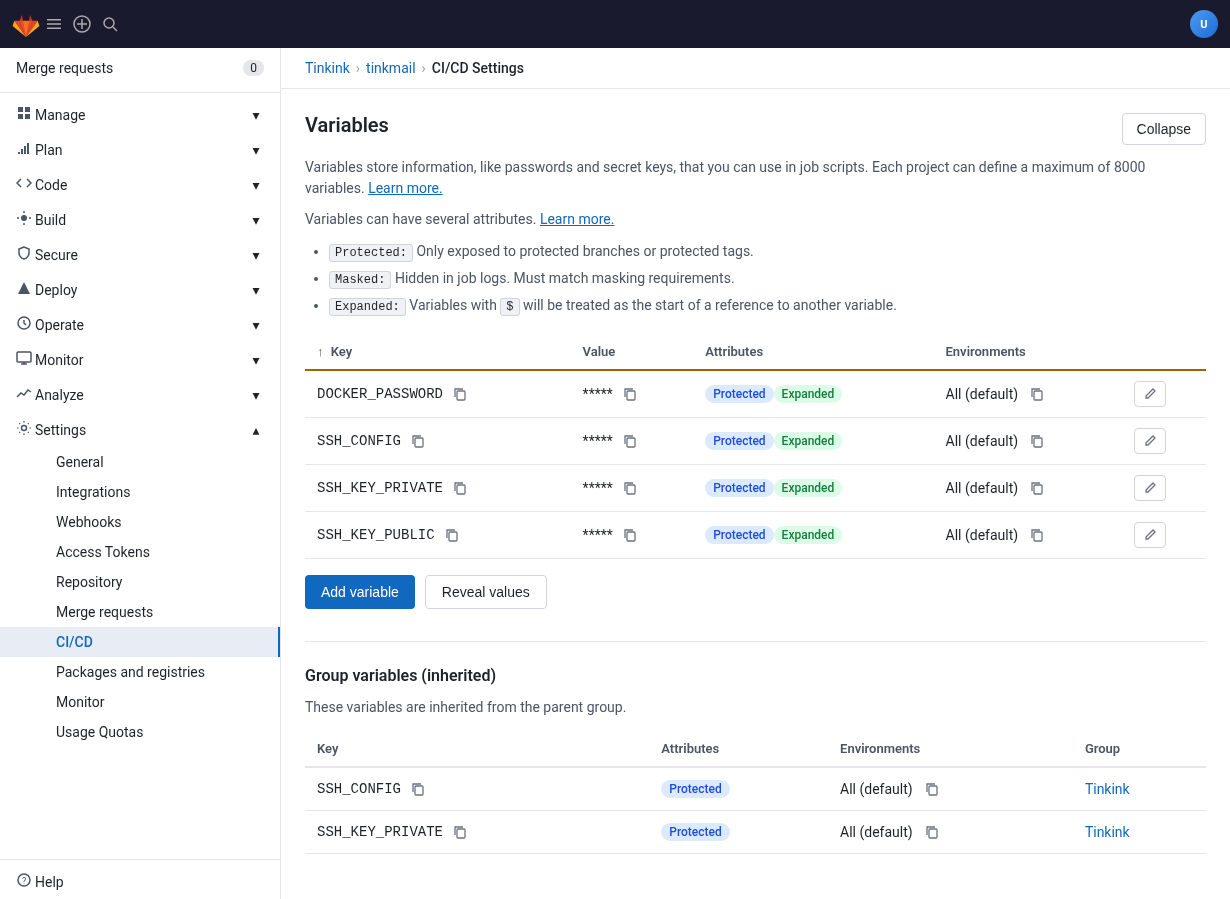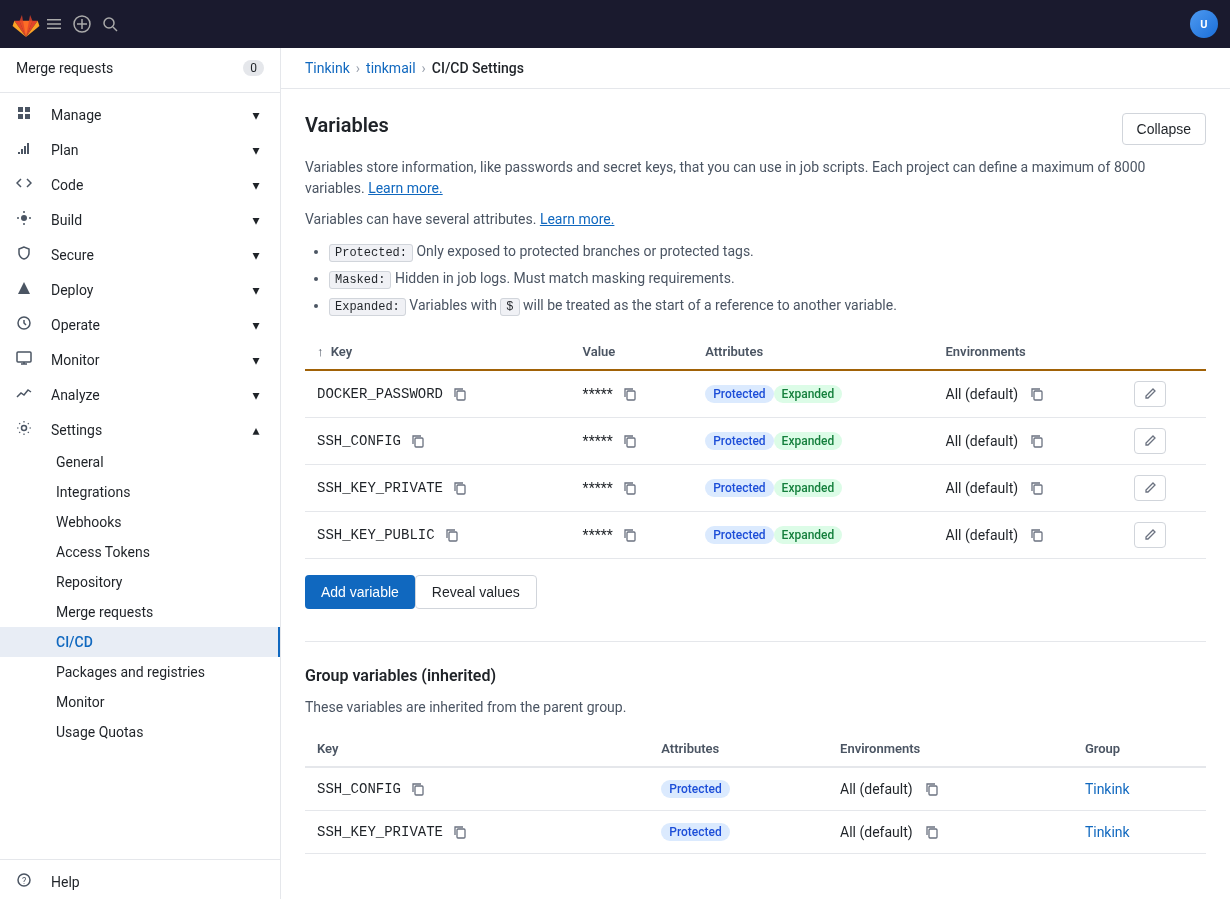--- a/index.html
+++ b/index.html
@@ -14,21 +14,21 @@
     .topbar-avatar { width: 28px; height: 28px; border-radius: 50%; background: linear-gradient(135deg, #4e9af1, #1a6ed8); display: flex; align-items: center; justify-content: center; color: #fff; font-size: 11px; font-weight: bold; }
 
     
     .app-body { display: flex; flex: 1; overflow: hidden; }
 
     
     .sidebar { width: 281px; background: #fff; border-right: 1px solid #e5e7eb; overflow-y: auto; flex-shrink: 0; display: flex; flex-direction: column; }
     .sidebar-section { padding: 4px 0; }
     .sidebar-merge-req { display: flex; align-items: center; justify-content: space-between; padding: 8px 16px; cursor: pointer; color: #1f2328; font-size: 14px; }
     .sidebar-badge { background: #e5e7eb; color: #1f2328; border-radius: 10px; padding: 1px 7px; font-size: 12px; }
-    .sidebar-group { display: flex; align-items: center; padding: 8px 16px; cursor: pointer; color: #1f2328; font-size: 14px; gap: 19px; }
+    .sidebar-group { display: flex; align-items: center; padding: 8px 16px; cursor: pointer; color: #1f2328; font-size: 14px; gap: 3px; }
     .sidebar-group-label { flex: 1; }
     .sidebar-chevron { width: 16px; height: 16px; display: flex; align-items: center; justify-content: center; }
     .sidebar-sub { padding: 0; }
     .sidebar-sub-item { display: block; padding: 7px 16px 7px 56px; color: #1f2328; font-size: 14px; cursor: pointer; text-decoration: none; }
     .sidebar-sub-item.active { background: #e8edf5; color: #1068bf; font-weight: 500; border-right: 2px solid #1068bf; }
     .sidebar-divider { height: 1px; background: #e5e7eb; margin: 4px 0; }
 
     
     .main { flex: 1; overflow-y: auto; padding: 0; }
     .breadcrumb { display: flex; align-items: center; gap: 6px; padding: 12px 24px; font-size: 14px; color: #6b7280; border-bottom: 1px solid #e5e7eb; background: #fff; }
@@ -59,21 +59,21 @@
     .attr-badges { display: flex; flex-wrap: wrap; }
     .badge { padding: 2px 8px; border-radius: 10px; font-size: 12px; font-weight: 500; }
     .badge-protected { background: #dbeafe; color: #1d4ed8; }
     .badge-expanded { background: #dcfce7; color: #15803d; }
     .copy-icon { cursor: pointer; color: #6b7280; padding: 4px; border-radius: 4px; display: inline-flex; align-items: center; justify-content: center; }
     .action-btn { cursor: pointer; padding: 5px 8px; border-radius: 4px; border: 1px solid #d1d5db; background: #fff; display: inline-flex; align-items: center; justify-content: center; }
     .env-cell { display: flex; align-items: center; gap: 8px; }
     .key-with-icon { display: flex; align-items: center; gap: 6px; }
 
     
-    .btn-row { display: flex; margin: 16px 0 32px 0; }
+    .btn-row { display: flex; gap: 10px; margin: 16px 0 32px 0; }
     .btn-primary { background: #1068bf; color: #fff; border: none; padding: 8px 16px; border-radius: 4px; cursor: pointer; font-size: 14px; font-weight: 500; }
     .btn-secondary { background: #fff; color: #1f2328; border: 1px solid #d1d5db; padding: 8px 16px; border-radius: 4px; cursor: pointer; font-size: 14px; }
 
     
     .group-section { border-top: 1px solid #e5e7eb; padding-top: 24px; }
     .group-title { font-size: 16px; font-weight: 600; color: #1f2328; margin-bottom: 14px; }
     .group-desc { font-size: 14px; color: #4b5563; margin-bottom: 16px; }
 
     .group-table { width: 100%; border-collapse: collapse; }
     .group-table th { text-align: left; padding: 10px 12px; font-size: 13px; font-weight: 600; color: #4b5563; border-bottom: 2px solid #e5e7eb; }

